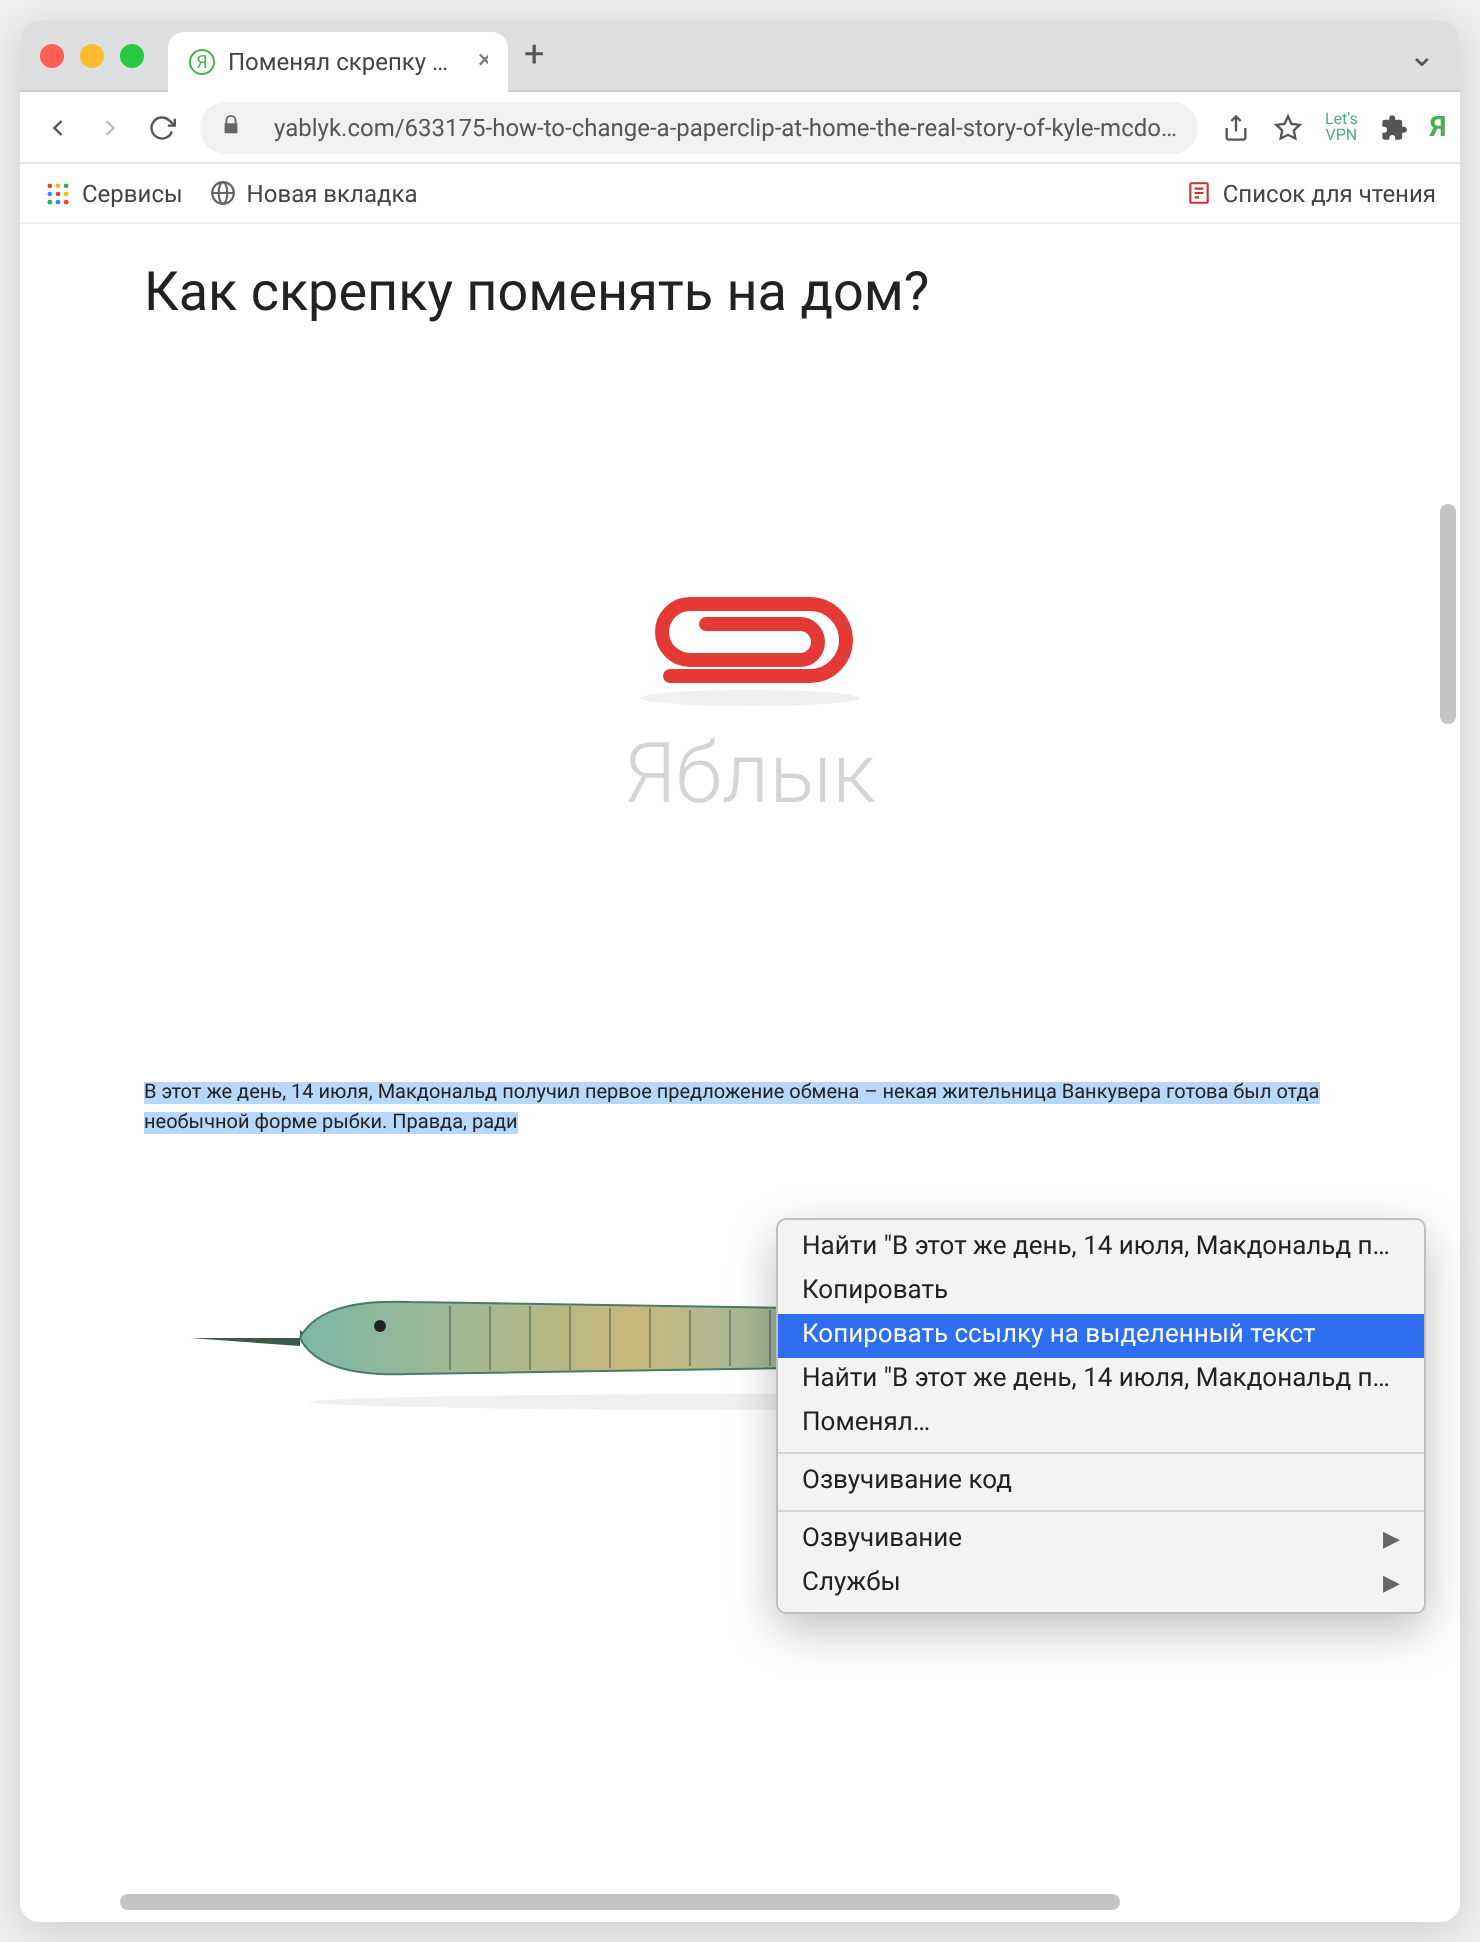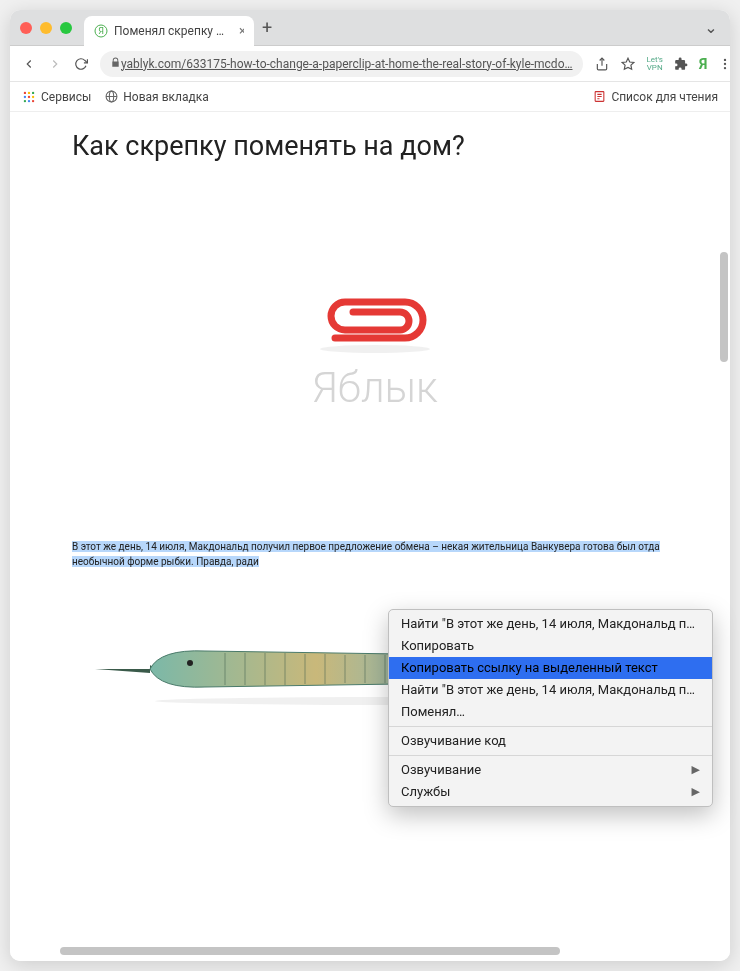--- a/index.html
+++ b/index.html
@@ -11,21 +11,21 @@
   .tl.red { background: #ff5f57; } .tl.yel { background: #febc2e; } .tl.grn { background: #28c840; }
   .tab { display: flex; align-items: center; background: #fff; border-radius: 8px 8px 0 0; height: 30px; margin-top: 6px; padding: 0 10px; font-size: 12px; color: #444; gap: 6px; max-width: 170px; }
   .tab svg { flex: 0 0 14px; }
   .tab span { overflow: hidden; text-overflow: ellipsis; white-space: nowrap; }
   .tab .x { color: #777; font-size: 13px; margin-left: 4px; }
   .newtab { margin-left: 8px; color: #555; font-size: 18px; }
   .chev-down { margin-left: auto; color: #555; width: 18px; text-align: center; }
   .toolbar { height: 36px; display: flex; align-items: center; gap: 12px; padding: 0 12px; border-bottom: 1px solid #e5e5e5; background: #fff; }
   .tb-ico { color: #555; width: 16px; height: 16px; display:flex; align-items:center; justify-content:center; }
   .tb-ico.dis { color: #bbb; }
-  .addr { flex: 1; height: 26px; background: #f1f1f1; border-radius: 13px; display: flex; align-items: center; padding: 0 10px; font-size: 12px; color: #555; gap: 0; text-decoration: underline;}
+  .addr { flex: 1; height: 26px; background: #f1f1f1; border-radius: 13px; display: flex; align-items: center; padding: 0 10px; font-size: 12px; color: #555; gap: 16px;}
   .addr .lock { color: #666; }
   .addr span.url { overflow: hidden; text-overflow: ellipsis; white-space: nowrap; }
   .ext { display: flex; gap: 10px; align-items: center; }
   .ext-badge { font-size: 8px; color: #5a8; line-height: 1; text-align: center; }
   .bookbar { height: 30px; display: flex; align-items: center; padding: 0 12px; gap: 14px; font-size: 12px; color: #444; border-bottom: 1px solid #eee; }
   .bookbar .bm { display: flex; align-items: center; gap: 5px; }
   .readlist { margin-left: auto; display: flex; align-items: center; gap: 5px; }
   .content { flex: 1; overflow: hidden; position: relative; background: #fff; }
   .viewport { position: absolute; inset: 0 12px 0 0; overflow: hidden; }
   .page { padding: 10px 40px 0 62px; }
@@ -35,21 +35,21 @@
   .watermark { font-size: 42px; color: #d5d5d5; font-weight: 300; }
   .para { font-size: 10px; line-height: 1.45; color: #222; margin-top: 48px; }
   .seltext { background: #b7d7fb; }
   .fish-area { margin-top: 60px; display:flex; justify-content:center; }
   .vscroll { position: absolute; right: 2px; top: 0; bottom: 20px; width: 8px; }
   .vthumb { position: absolute; left: 0; width: 8px; background: #c4c4c4; border-radius: 4px; }
   .hscroll { position: absolute; left: 0; right: 14px; bottom: 6px; height: 8px; }
   .hthumb { position: absolute; top: 0; height: 8px; background: #c4c4c4; border-radius: 4px; }
   .ctxmenu { position: absolute; background: #f3f3f3; border: 1px solid #bfbfbf; border-radius: 5px; box-shadow: 0 8px 24px rgba(0,0,0,.25); font-size: 13px; color: #222; padding: 3px 0; width: 325px; }
   .ctxmenu .mi { padding: 2px 12px; line-height: 18px; white-space: nowrap; overflow: hidden; text-overflow: ellipsis; display:flex; align-items:center;}
-  .ctxmenu .mi.sel { background: #2e6ef0; color: #000000; }
+  .ctxmenu .mi.sel { background: #2e6ef0; color: #ffffff; }
   .ctxmenu .sep { height: 1px; background: #d6d6d6; margin: 3px 0; }
   .ctxmenu .arrow { margin-left: auto; color: #666; font-size: 11px; }
 </style>
 </head>
 <body>
 
 <div class="window">
   <div class="titlebar">
     <div class="traffic">
       <div class="tl red"></div>

